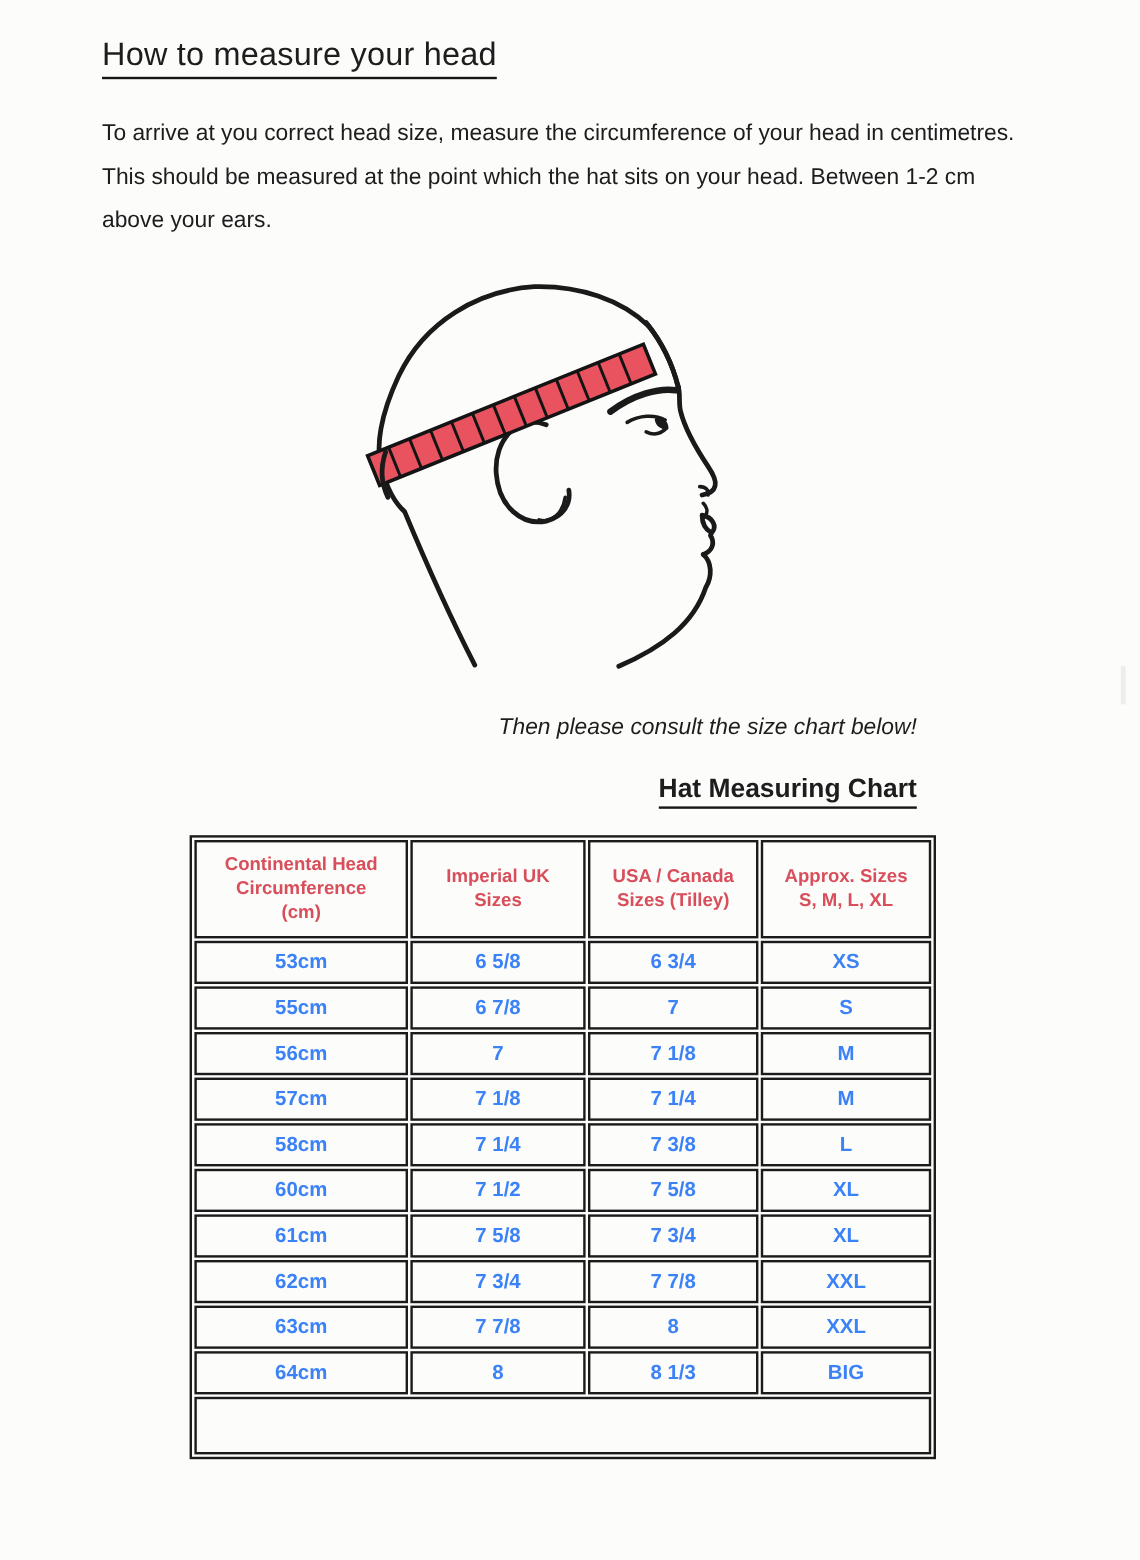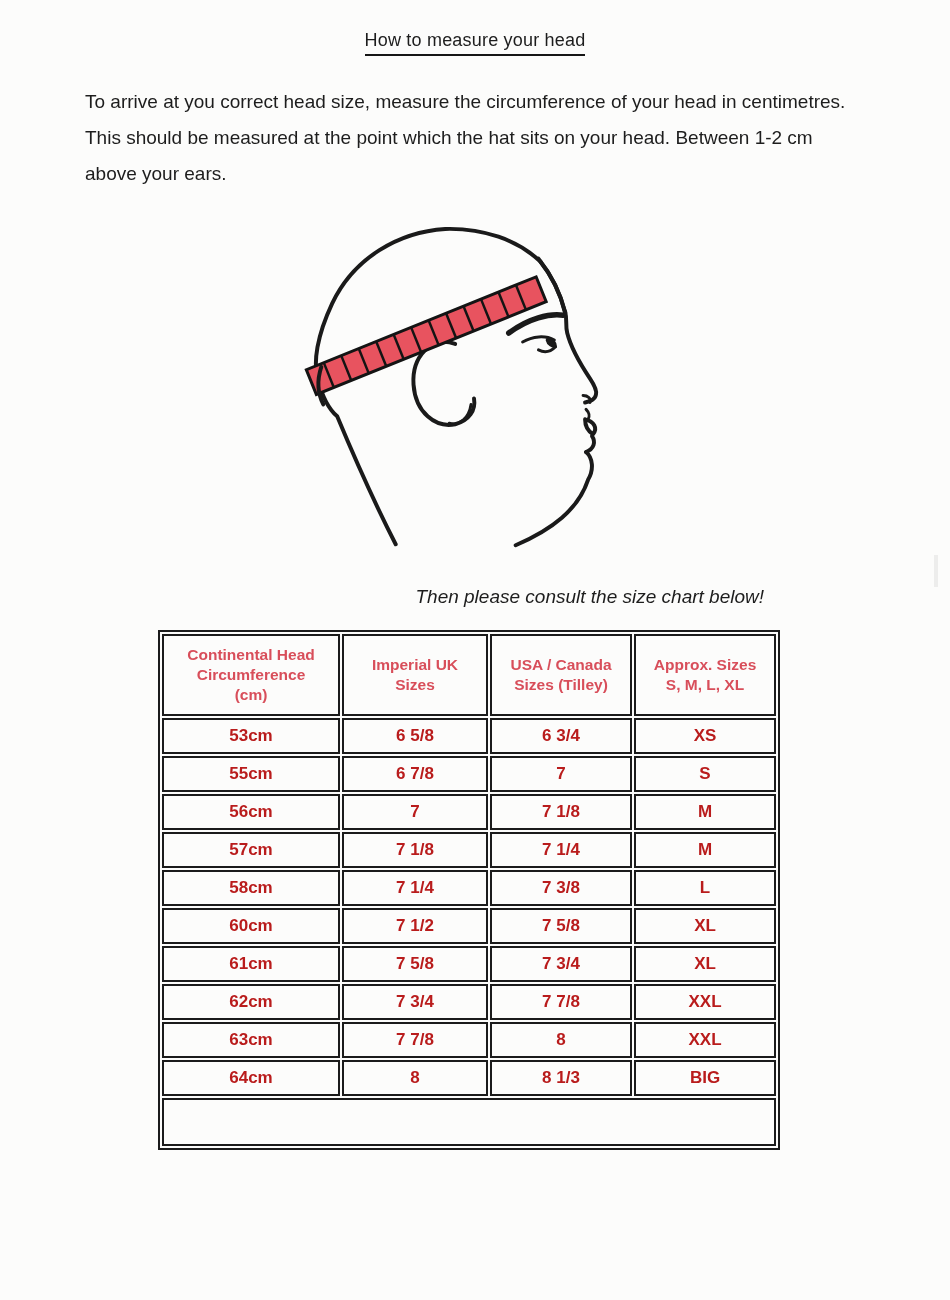--- a/index.html
+++ b/index.html
@@ -10,25 +10,24 @@
     color: #1d1d1d;
     overflow: hidden;
   }
   .page {
     position: relative;
     width: 950px; height: 1300px;
     box-sizing: border-box;
     padding: 30px 85px 0 85px;
   }
   .doc-title {
-    font-size: 18px;
+    font-size: 27px;
     font-weight: 400;
     letter-spacing: 0.2px;
     margin: 0 0 0 0;
-    text-align: center;
   }
   .doc-title span {
     display: inline-block;
     border-bottom: 2px solid #161616;
     padding-bottom: 3px;
   }
   .intro {
     margin: 28px 0 0 0;
     font-size: 19px;
     line-height: 36px;
@@ -79,21 +78,21 @@
     font-size: 15.5px;
     font-weight: 700;
     line-height: 1.3;
     white-space: pre-line;
     color: #d84e5a;
   }
   table.size-table td {
     height: 30px;
     font-size: 17px;
     font-weight: 700;
-    color: #b91c1c;
+    color: #3b82f6;
   }
   table.size-table td.footer-cell {
     height: 42px;
   }
   .scan-artifact {
     position: absolute;
     right: 12px; top: 555px;
     width: 4px; height: 32px;
     background: #ededec;
   }
@@ -159,20 +158,23 @@
 
       <g fill="none" stroke="#1a1a1a" stroke-width="4" stroke-linecap="round">
         <path d="M 236 37 C 249 53, 258 71, 263 92"></path>
         <path d="M 17 146 C 13 158, 13 172, 19 184"></path>
       </g>
     </svg>
   </figure>
 
   <div class="centered-block">
     <div class="caption">Then please consult the size chart below!</div>
+    <h2 class="chart-title">
+      <span>Hat Measuring Chart</span>
+    </h2>
   </div>
 
   <table class="size-table">
     <colgroup>
       <col style="width:178px">
         <col style="width:146px">
         <col style="width:142px">
         <col style="width:142px">
     </colgroup>
     <thead>

